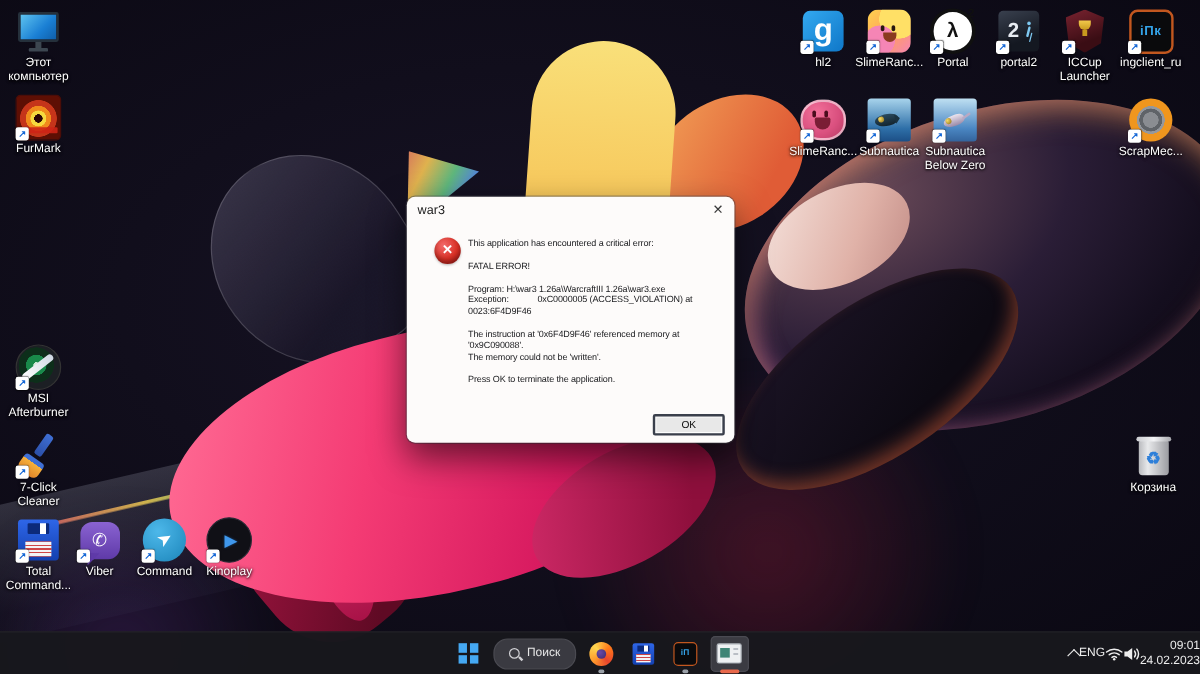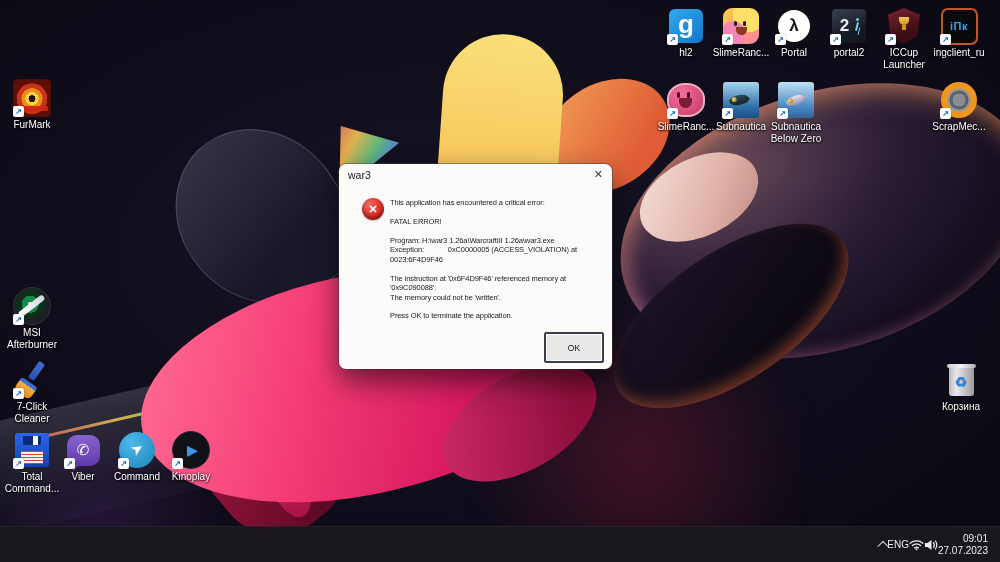--- a/index.html
+++ b/index.html
@@ -181,21 +181,21 @@
   .dlg-title{font-size:10.5px;color:#1a1a1a;padding-left:9px;}
   .dlg-close{position:absolute;right:9px;top:4px;font-size:11px;color:#3a3a3a;cursor:pointer;}
   .dlg-body{position:relative;height:183px;}
   .err-icon{position:absolute;left:23px;top:12px;width:22px;height:22px;border-radius:50%;
     display:flex;align-items:center;justify-content:center;
     background:radial-gradient(circle at 35% 30%,#f26a6a,#d93025 55%,#a31515);
     box-shadow:inset 0 -3px 4px rgba(0,0,0,.3),0 1px 2px rgba(0,0,0,.25);}
   .err-x{color:#fff;font-size:11px;font-weight:bold;line-height:11px;}
   .dlg-msg{position:absolute;left:51px;top:12px;font-size:7.5px;line-height:9.45px;color:#202124;
     white-space:pre;letter-spacing:-0.1px;}
-  .dlg-ok{position:absolute;right:8px;bottom:6px;width:60px;height:31px;
+  .dlg-ok{position:absolute;right:8px;bottom:6px;width:60px;height:18px;
     background:#e8e8e8;border:2px solid #3a3f4b;border-radius:2px;
     box-shadow:inset 0 0 0 1px #fdfdfd;font-family:"Liberation Sans",sans-serif;
     font-size:8.5px;color:#111;display:flex;align-items:center;justify-content:center;cursor:pointer;}
   
   .taskbar{position:absolute;left:0;right:0;bottom:0;height:35px;z-index:10;
     background:rgba(24,24,29,.97);border-top:1px solid rgba(255,255,255,.05);}
   .tb-center{position:absolute;left:50%;top:0;height:35px;transform:translateX(-50%);
     display:flex;align-items:center;gap:7px;}
   .task-btn{position:relative;height:30px;min-width:28px;border-radius:4px;display:flex;
     align-items:center;justify-content:center;cursor:pointer;}
@@ -224,21 +224,21 @@
   .i-tc-sm::after{content:"";position:absolute;bottom:2px;left:3px;width:12px;height:7px;
     background:#f4f4f6;background-image:repeating-linear-gradient(rgba(200,40,40,.85) 0 1px,transparent 1px 2.5px);}
   .i-ink-sm{width:18px;height:18px;background:#0a0a0c;border:1px solid #c2571f;border-radius:4px;
     display:flex;align-items:center;justify-content:center;}
   .g-ink-sm{color:#34a3e8;font-size:7px;font-weight:bold;}
   .i-war3win{width:19px;height:15px;background:#eef0f2;border:1px solid #a8adb4;border-radius:2px;position:relative;}
   .i-war3win::before{content:"";position:absolute;left:2px;top:3px;width:8px;height:8px;background:#3f8576;}
   .i-war3win::after{content:"";position:absolute;right:2px;top:3px;width:4px;height:8px;
     background:repeating-linear-gradient(#b9bec5 0 2px,#eef0f2 2px 4px);}
   .tb-right{position:absolute;right:0;top:0;height:35px;display:flex;align-items:center;
-    padding-right:12px;}
+    }
   .chev{width:7px;height:7px;border-left:1.6px solid #e8e8e8;border-top:1.6px solid #e8e8e8;
     transform:rotate(45deg) translate(1px,1px);cursor:pointer;}
   .tray-txt{font-size:10px;color:#ededed;cursor:pointer;}
   .clock{font-size:10px;line-height:12px;color:#ededed;text-align:right;cursor:pointer;}
   .tray-ic{display:flex;align-items:center;cursor:pointer;}
 </style>
 </head>
 <body>
 
 <div class="screen">
@@ -254,20 +254,28 @@
     <div class="wp-yellow"></div>
     <div class="wp-rainbow-shard"></div>
     <div class="wp-shard"></div>
     <div class="wp-rainbow-line"></div>
     <div class="wp-crimson"></div>
     <div class="wp-pink-spike"></div>
     <div class="wp-pink"></div>
     <div class="wp-pink-tip"></div>
   </div>
 
+  <div class="dicon" style="left:0;top:6px">
+    <div class="art">
+        <div class="pc-screen"></div>
+        <div class="pc-stand"></div>
+      </div>
+    <div class="lbl">Этот
+компьютер</div>
+  </div>
   <div class="dicon" style="left:0;top:78px">
     <div class="art">
         <div class="i-furmark"></div>
         <span class="sc">↗</span>
       </div>
     <div class="lbl">FurMark</div>
   </div>
   <div class="dicon" style="left:0;top:286px">
     <div class="art">
         <div class="i-msi"></div>
@@ -439,38 +447,64 @@
 The instruction at '0x6F4D9F46' referenced memory at
 '0x9C090088'.
 The memory could not be 'written'.
 
 Press OK to terminate the application.</div>
       <button class="dlg-ok">OK</button>
     </div>
   </div>
 
   <div class="taskbar">
+    <div class="tb-center">
+      <div class="task-btn">
+          <div class="i-win"></div>
+        </div>
+      <div class="search-pill">
+        <span class="lens"></span>
+        <span class="search-txt">Поиск</span>
+      </div>
+      <div class="task-btn">
+        <div class="i-ff"></div>
+        <span class="ind-dot"></span>
+      </div>
+      <div class="task-btn">
+        <div class="i-tc-sm"></div>
+      </div>
+      <div class="task-btn">
+        <div class="i-ink-sm">
+            <span class="g-ink-sm">іП</span>
+          </div>
+        <span class="ind-dot"></span>
+      </div>
+      <div class="task-btn active-bg">
+        <div class="i-war3win"></div>
+        <span class="ind-bar"></span>
+      </div>
+    </div>
     <div class="tb-right">
       <span class="chev"></span>
       <span class="tray-txt">ENG</span>
       <span class="tray-ic">
         <svg width="15" height="12" viewBox="0 0 16 12" fill="none">
             <path d="M1.2 4.2a10.5 10.5 0 0 1 13.6 0" stroke="#ededed" stroke-width="1.3" stroke-linecap="round"></path>
             <path d="M3.6 6.6a7 7 0 0 1 8.8 0" stroke="#ededed" stroke-width="1.3" stroke-linecap="round"></path>
             <path d="M6 9a3.5 3.5 0 0 1 4 0" stroke="#ededed" stroke-width="1.3" stroke-linecap="round"></path>
             <circle cx="8" cy="10.6" r="1.1" fill="#ededed"></circle>
           </svg>
       </span>
       <span class="tray-ic">
         <svg width="14" height="12" viewBox="0 0 14 12" fill="none">
             <path d="M1 4h2.6L7.5 1v10L3.6 8H1z" fill="#ededed"></path>
             <path d="M9.5 3.6a4.2 4.2 0 0 1 0 4.8" stroke="#ededed" stroke-width="1.2" stroke-linecap="round"></path>
             <path d="M11.4 2a7 7 0 0 1 0 8" stroke="#ededed" stroke-width="1.2" stroke-linecap="round"></path>
           </svg>
       </span>
       <div class="clock">
         <div>09:01</div>
-        <div>27.07.2023</div>
+        <div>24.02.2023</div>
       </div>
     </div>
   </div>
 
 </div>
 
 </body></html>

